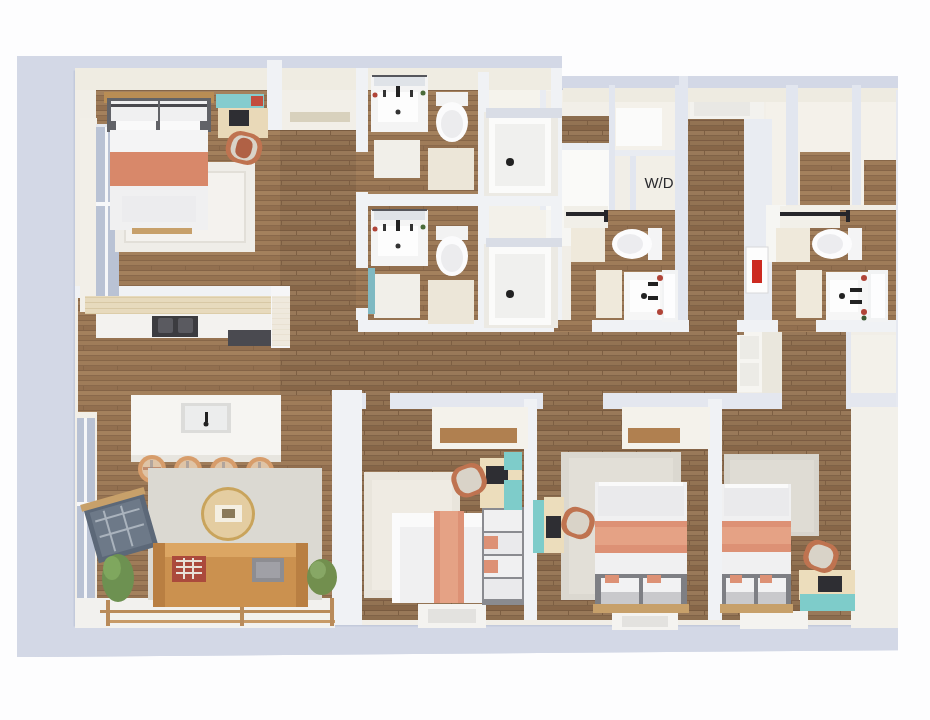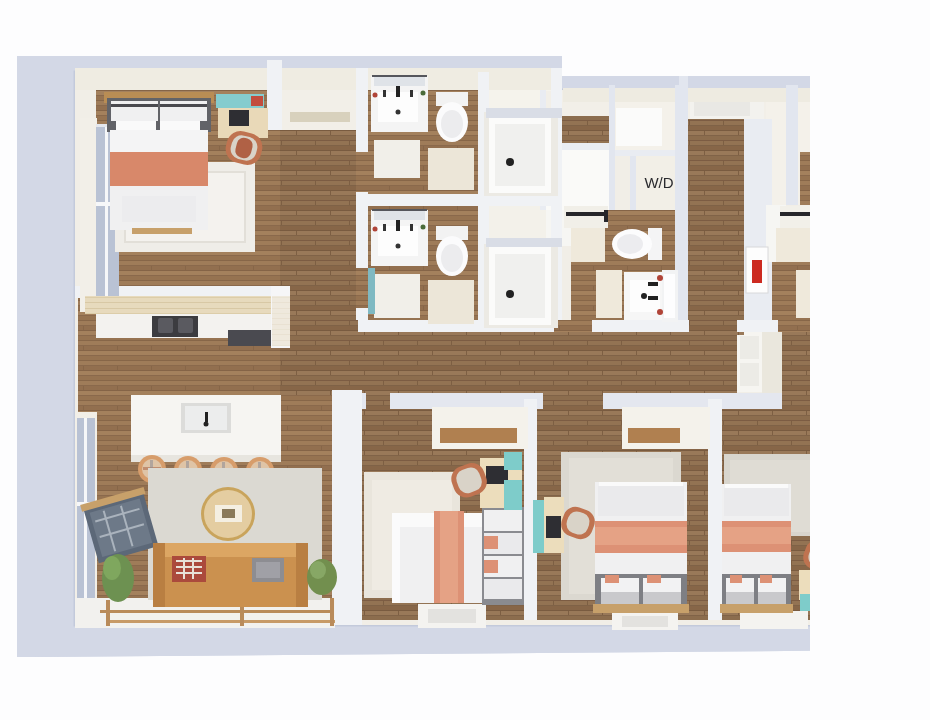--- a/index.html
+++ b/index.html
@@ -1,16 +1,16 @@
 <!DOCTYPE html>
 <html><head>
 <meta charset="utf-8">
 <style>
 html,body{margin:0;padding:0;background:#fdfdfe;font-family:"Liberation Sans",sans-serif;}
-#stage{position:relative;width:810px;height:720px;overflow:hidden;}
+#stage{position:relative;width:898px;height:720px;overflow:hidden;}
 </style>
 </head>
 <body>
 <div id="stage">
 <svg width="930" height="720" viewBox="0 0 930 720">
 <defs>
 <linearGradient id="wallv" x1="0" y1="0" x2="1" y2="0">
   <stop offset="0" stop-color="#cdd3e3"></stop>
           <stop offset="1" stop-color="#dfe3ee"></stop>
 </linearGradient>

